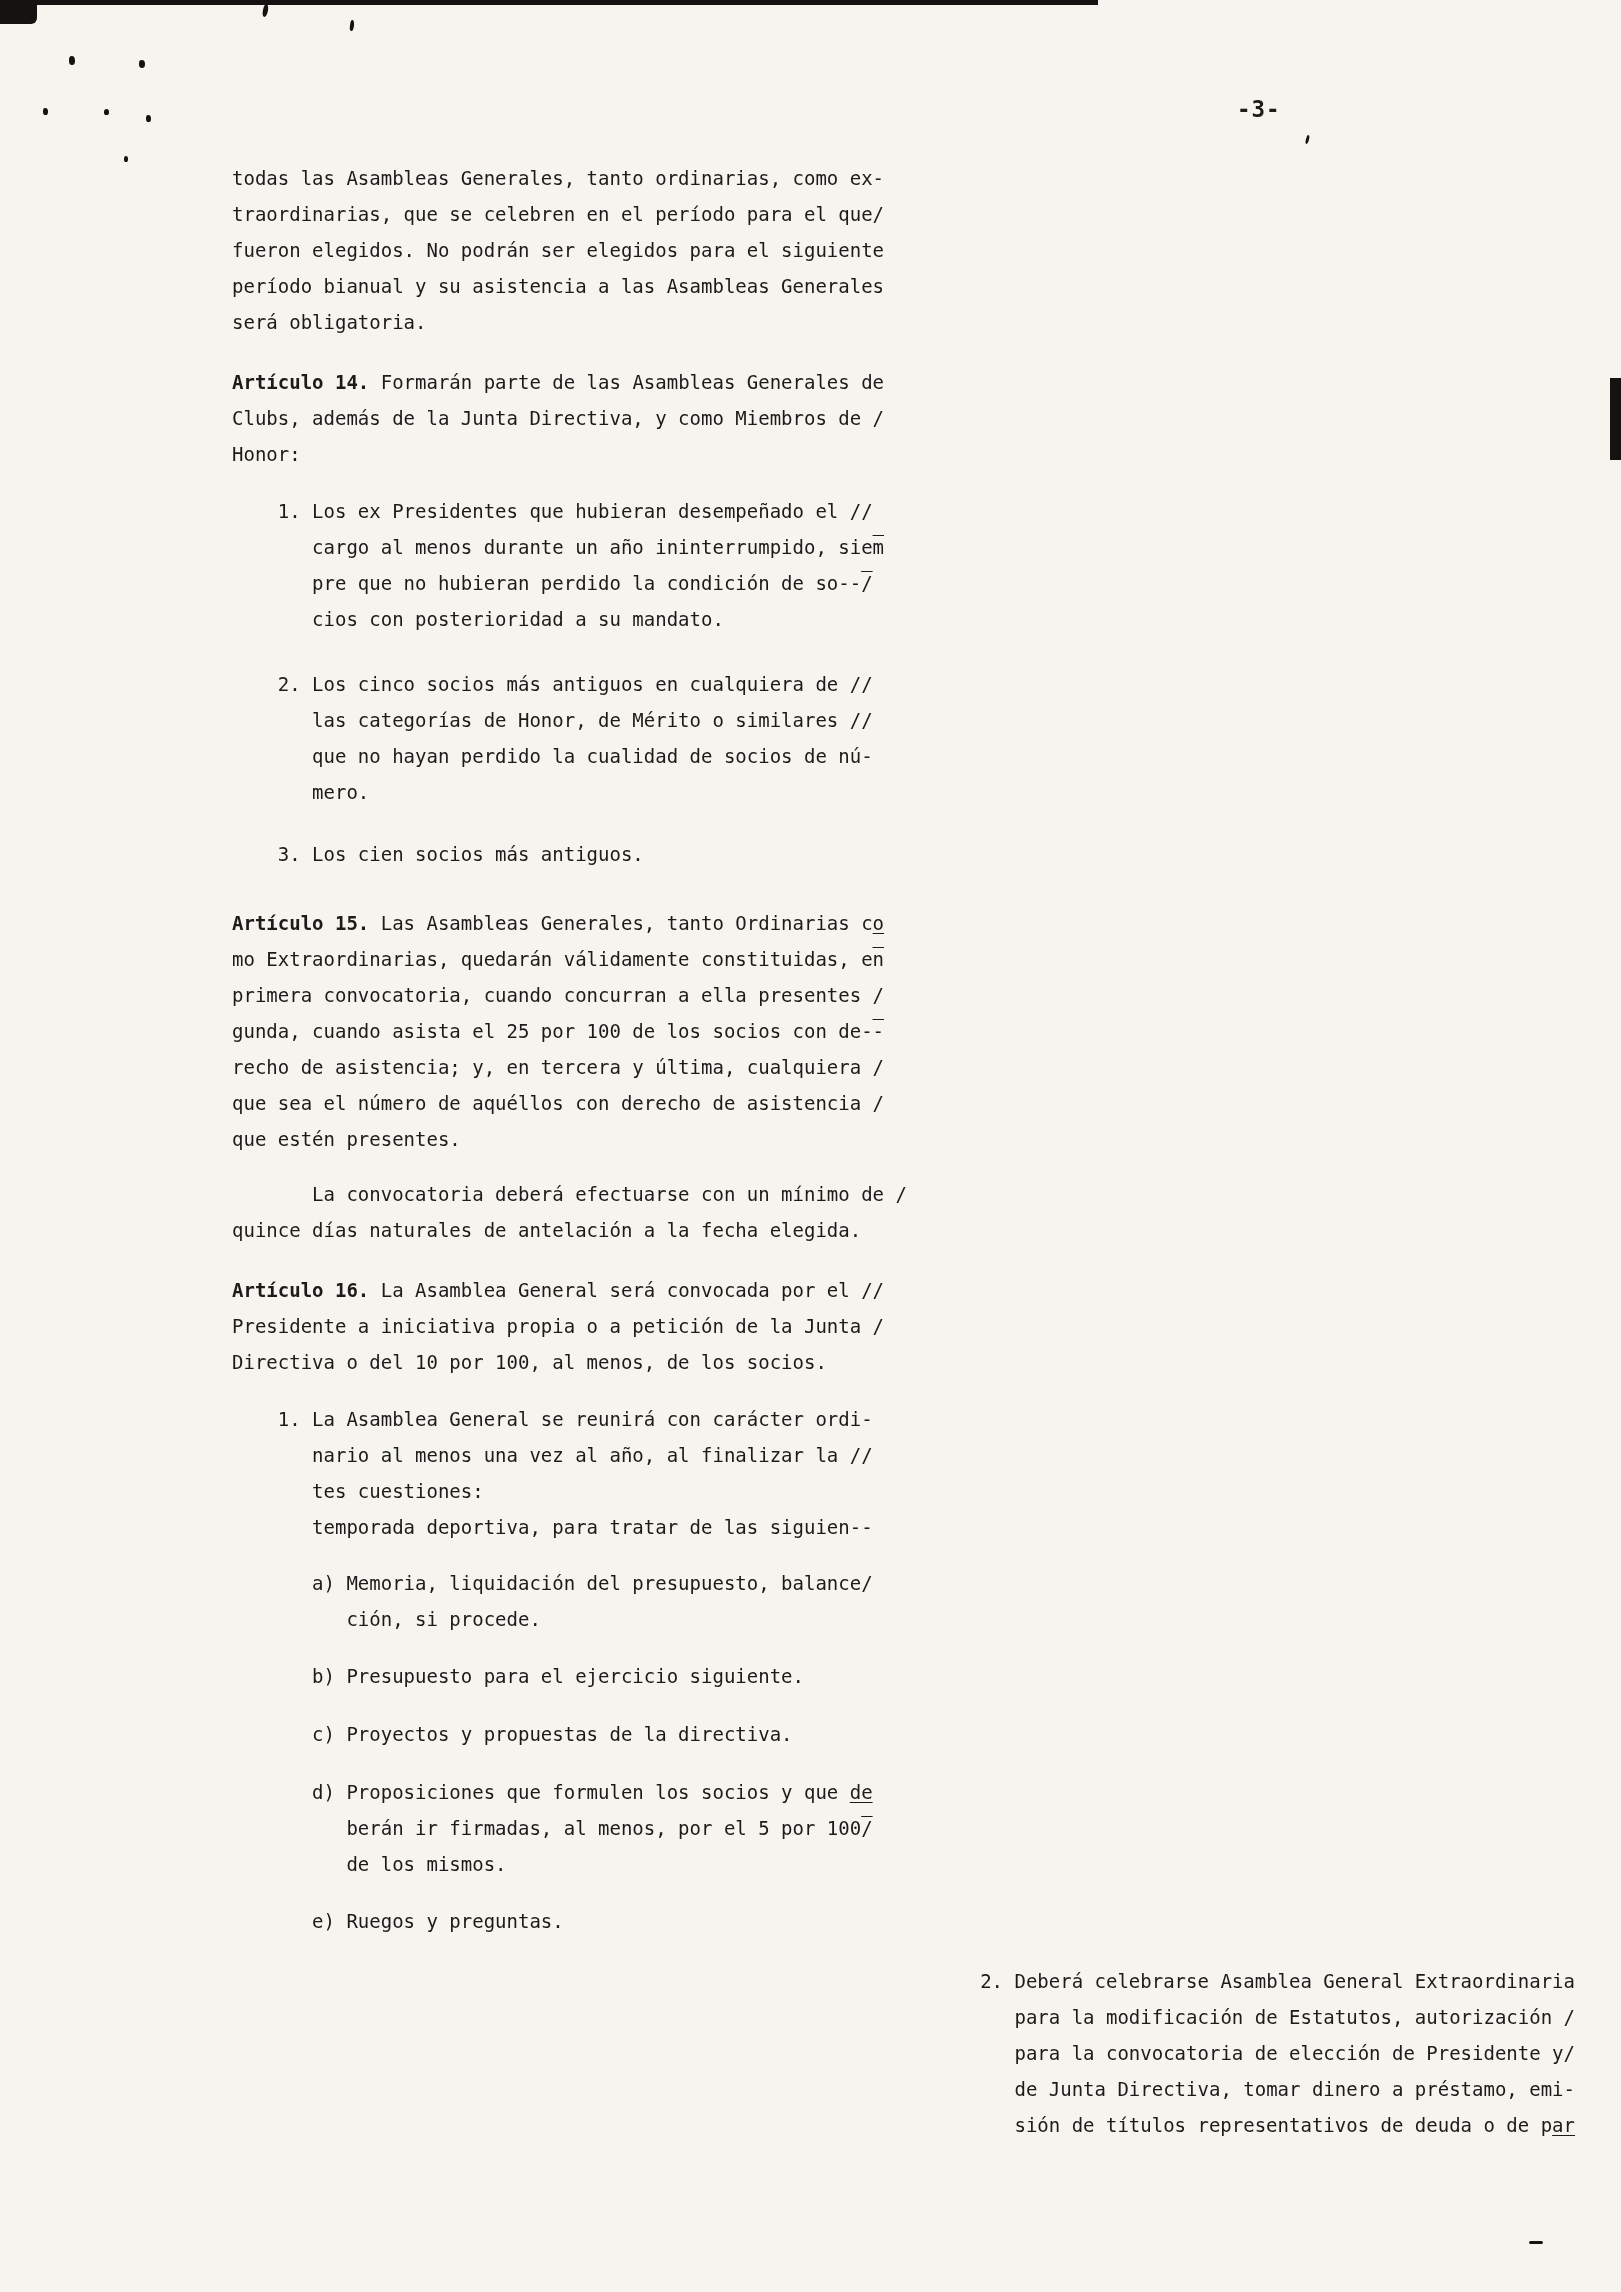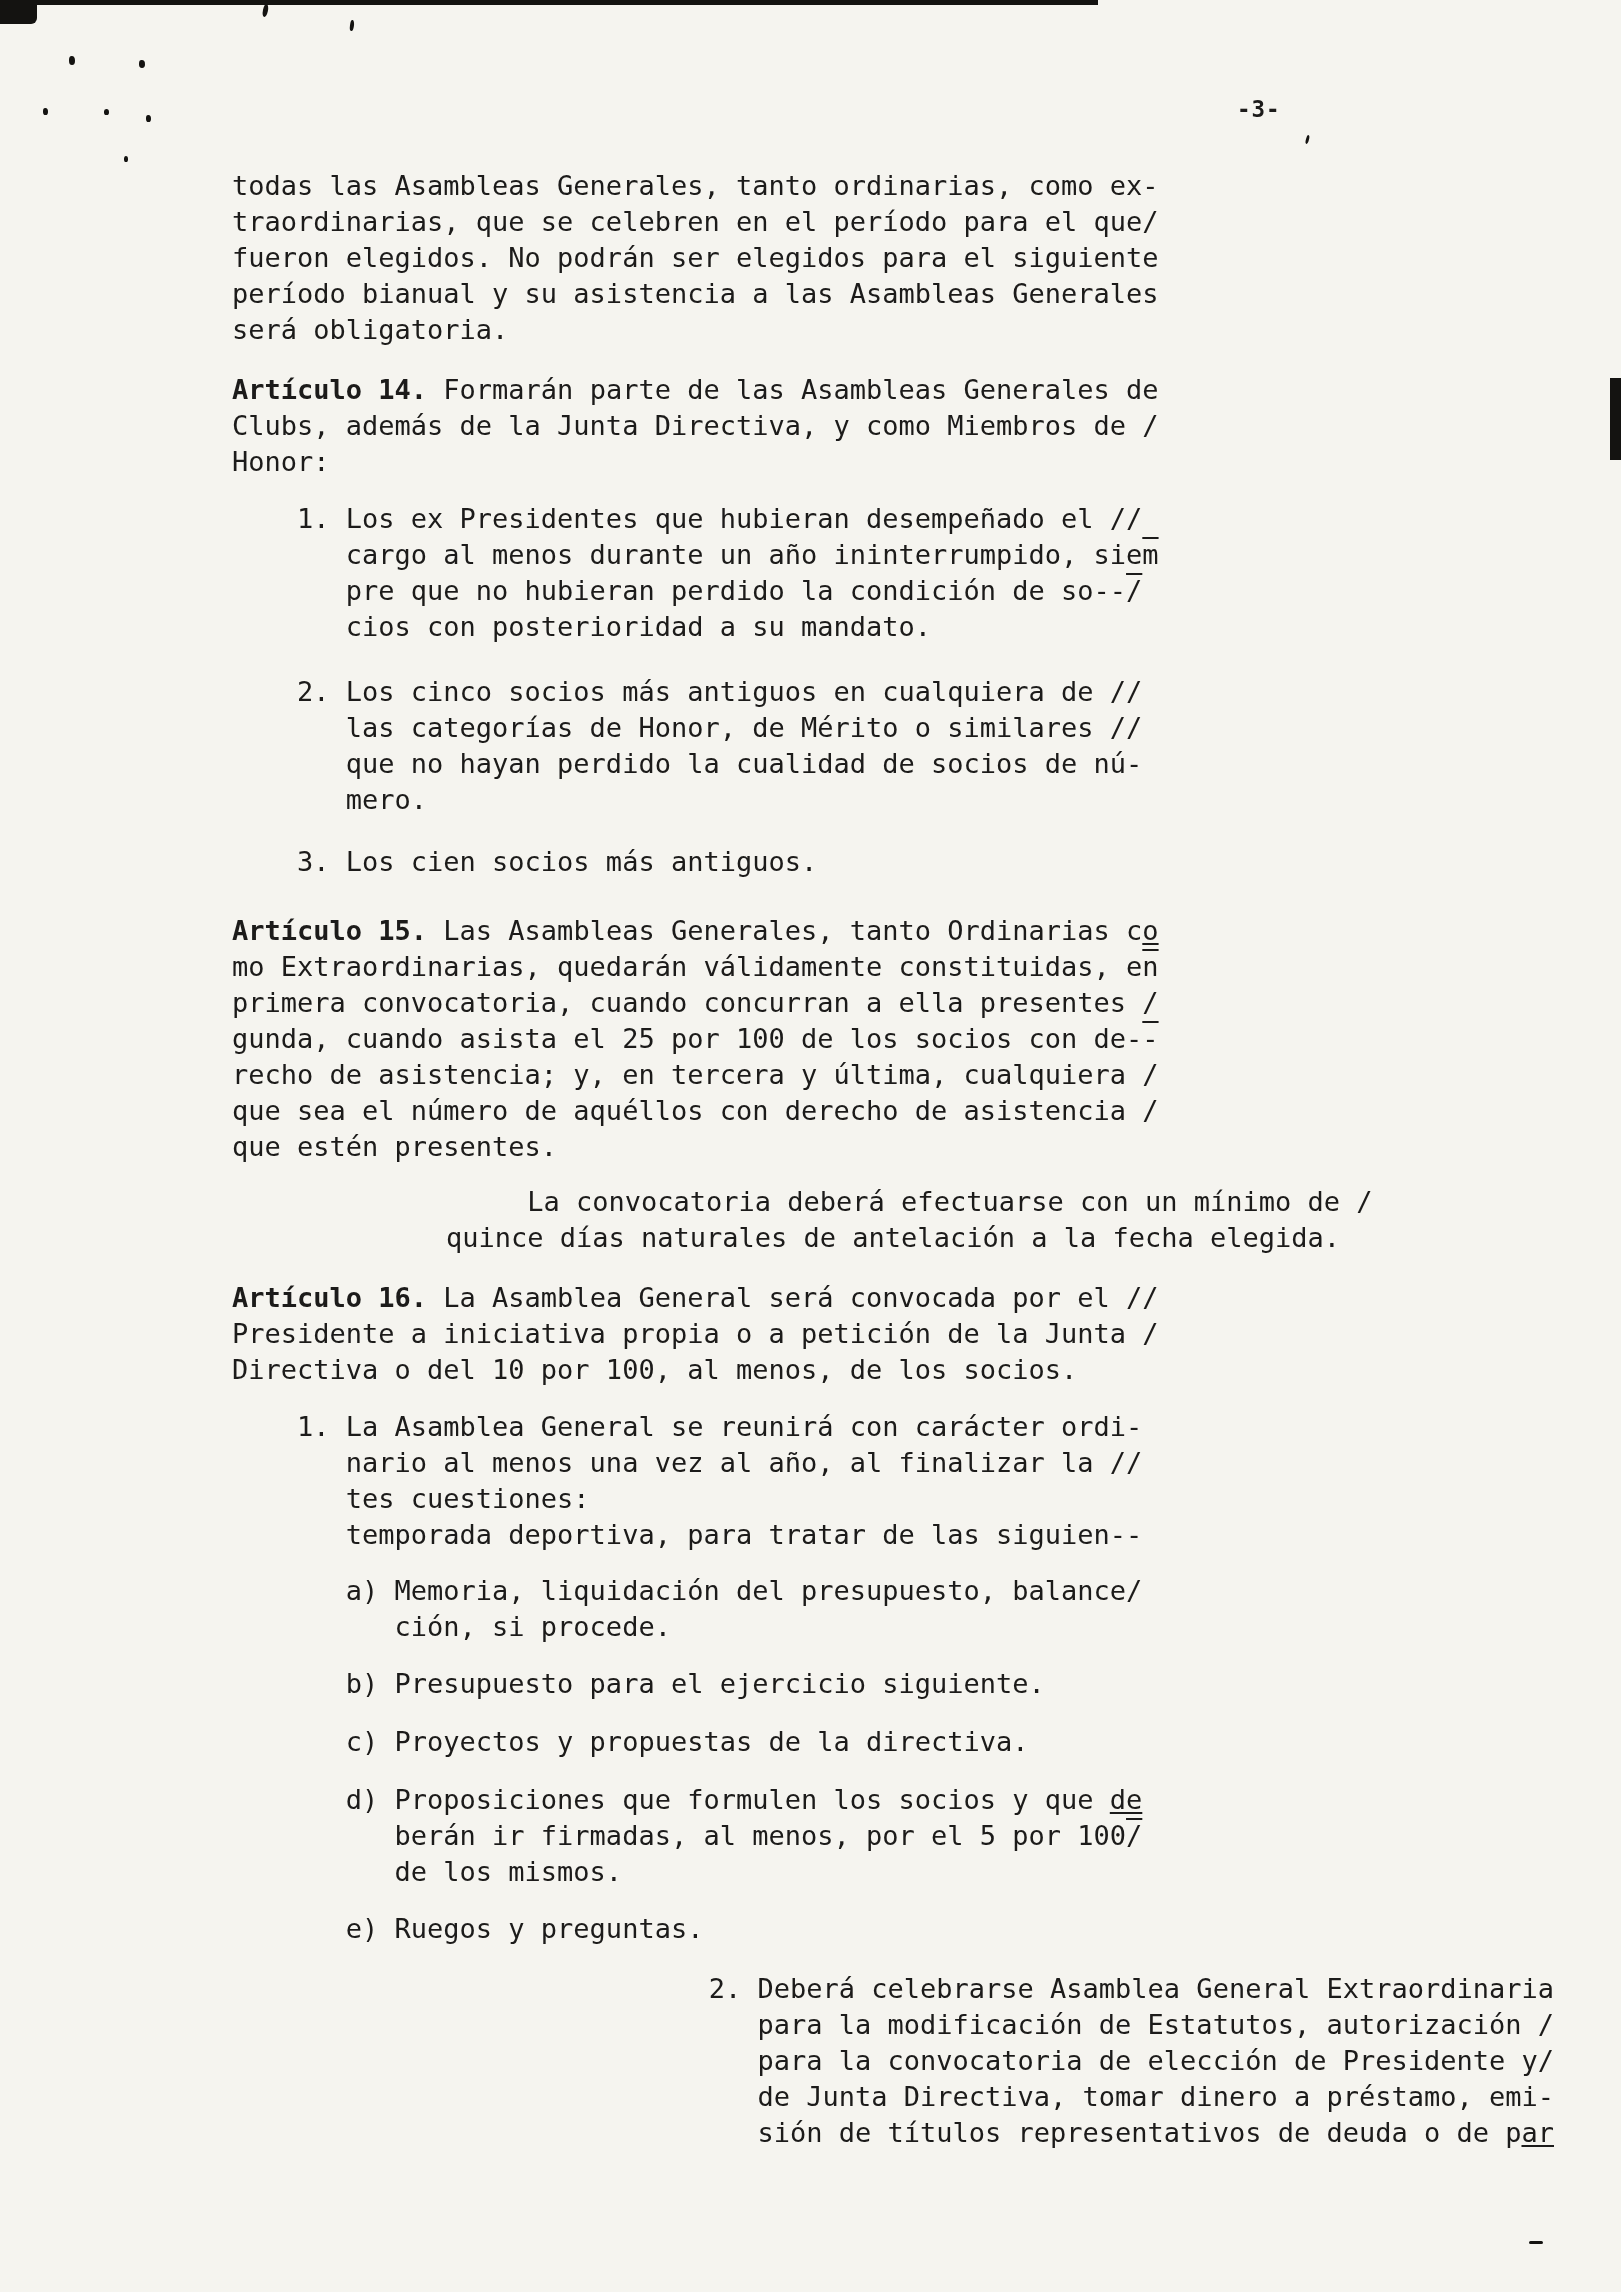--- a/index.html
+++ b/index.html
@@ -9,22 +9,22 @@
     background:#f5f4ef;
     overflow:hidden;
     font-family:"DejaVu Sans Mono", monospace;
     color:#1c1b1a;
   }
   .page-number{
     position:absolute;top:96px;left:1237px;
     font-size:22.5px;letter-spacing:1px;font-weight:700;
   }
   .doc-text{
-    position:absolute;left:232px;top:160px;right:67px;
-    font-size:27px;line-height:36px;margin-top:8px;
+    position:absolute;left:232px;top:160px;right:46px;
+    font-size:19px;line-height:36px;
   }
   .block{margin:0;}
   .line{white-space:pre;height:36px;}
   .seg-b{font-weight:700;}
   .seg-u{text-decoration:underline;text-underline-offset:2.9px;}
   .seg-o{text-decoration:overline;}
   .artifact{position:absolute;background:#141311;}
   .artifact.speck{border-radius:45% 55% 50% 50%;}
   .artifact.corner-blob{border-radius:0 0 5.9px 0;}
   .artifact.dash{border-radius:2px;}
@@ -64,21 +64,21 @@
       </div>
       <div class="block" style="margin-top: 33px;">
         <div class="line"><span class="seg-b">Artículo 15.</span><span> Las Asambleas Generales, tanto Ordinarias c</span><span class="seg-u">o</span></div>
         <div class="line"><span>mo Extraordinarias, quedarán válidamente constituidas, e</span><span class="seg-o">n</span></div>
         <div class="line"><span>primera convocatoria, cuando concurran a ella presentes /</span></div>
         <div class="line"><span>gunda, cuando asista el 25 por 100 de los socios con de-</span><span class="seg-o">-</span></div>
         <div class="line"><span>recho de asistencia; y, en tercera y última, cualquiera /</span></div>
         <div class="line"><span>que sea el número de aquéllos con derecho de asistencia /</span></div>
         <div class="line"><span>que estén presentes.</span></div>
       </div>
-      <div class="block" style="margin-top: 19.6px; text-align: center;">
+      <div class="block" style="margin-top: 19.6px;">
         <div class="line"><span>       La convocatoria deberá efectuarse con un mínimo de /</span></div>
         <div class="line"><span>quince días naturales de antelación a la fecha elegida.</span></div>
       </div>
       <div class="block" style="margin-top: 23.5px;">
         <div class="line"><span class="seg-b">Artículo 16.</span><span> La Asamblea General será convocada por el //</span></div>
         <div class="line"><span>Presidente a iniciativa propia o a petición de la Junta /</span></div>
         <div class="line"><span>Directiva o del 10 por 100, al menos, de los socios.</span></div>
       </div>
       <div class="block" style="margin-top: 21.6px;">
         <div class="line"><span>    1. La Asamblea General se reunirá con carácter ordi-</span></div>

